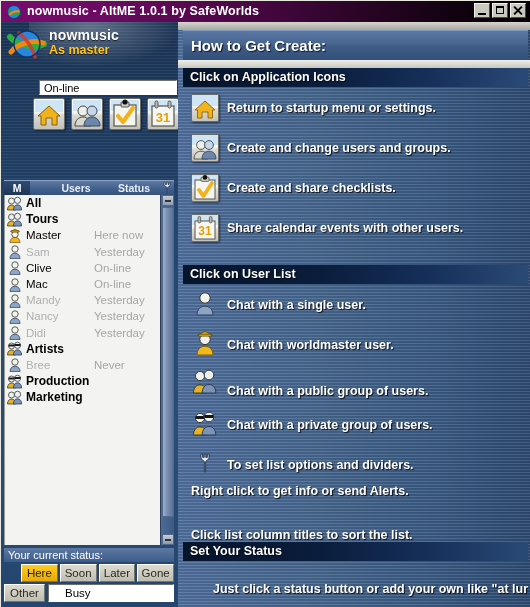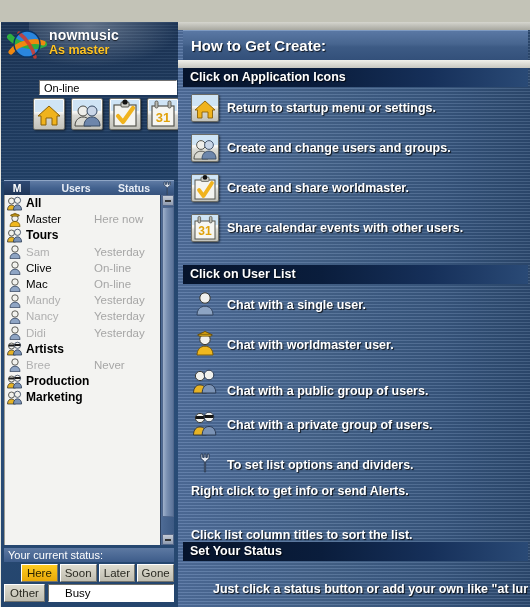--- a/index.html
+++ b/index.html
@@ -253,20 +253,42 @@
     border:1px solid #6d6d66;
     box-shadow:1px 1px 2px rgba(0,0,0,0.5);
     box-sizing:border-box;
   }
 </style>
 </head>
 <body>
 
 <div id="app">
 
+  <div class="titlebar">
+    <svg class="tb-icon" viewBox="0 0 17 16">
+      <circle cx="8" cy="8" r="6.5" fill="#1d6fc4"></circle>
+      <path d="M1.5 8a6.5 6.5 0 0 1 13 0 6.5 6.5 0 0 1-13 0z" fill="#2a86dd"></path>
+      <path d="M2 6c3 3 9 5 12.5 3.5" stroke="#27a23c" stroke-width="2.6" fill="none"></path>
+      <path d="M3 11c3-3 8-5 11-3" stroke="#f08a12" stroke-width="2.2" fill="none"></path>
+      <circle cx="8" cy="8" r="6.5" fill="none" stroke="#0d3f70" stroke-width="1"></circle>
+    </svg>
+    <div class="tb-title">nowmusic - AltME 1.0.1 by SafeWorlds</div>
+    <div class="tb-btns">
+      <div class="tb-btn btn-min">
+          <i></i>
+        </div>
+      <div class="tb-btn btn-max">
+          <i></i>
+        </div>
+      <div class="tb-btn btn-close">
+          <i class="a"></i>
+          <i class="b"></i>
+        </div>
+    </div>
+  </div>
 
   <div class="leftpanel">
     <div class="lp-stripes"></div>
     <div class="lp-glow"></div>
 
     <div class="lp-header">
       <svg class="lp-logo" viewBox="0 0 40 38">
         <ellipse cx="20" cy="19" rx="13" ry="13" fill="#1763b8"></ellipse>
         <path d="M7 19a13 13 0 0 1 26 0 13 13 0 0 1-26 0z" fill="#2a86dd"></path>
         <path d="M3 12c7 8 24 12 34 7" stroke="#2eae3f" stroke-width="6" fill="none" stroke-linecap="round"></path>
@@ -334,39 +356,39 @@
       <div class="urow group">
         <span class="uicon"><svg viewBox="0 0 20 15" width="20" height="15">
             <circle cx="5.5" cy="5" r="3" fill="#f1f1ec" stroke="#3a3a34" stroke-width="0.8"></circle>
             <path d="M1.5 14c0-3.3 1.8-5 4-5s4 1.7 4 5z" fill="#e7b325" stroke="#3a3a34" stroke-width="0.8"></path>
             <circle cx="11.5" cy="4.3" r="3.1" fill="#f1f1ec" stroke="#2c3c55" stroke-width="0.8"></circle>
             <path d="M7.4 14c0-3.4 1.9-5.2 4.1-5.2s4.1 1.8 4.1 5.2z" fill="#7b93b6" stroke="#2c3c55" stroke-width="0.8"></path>
           </svg></span>
         <span class="uname">All</span>
         <span class="ustat"></span>
       </div>
+      <div class="urow group">
+        <span class="uicon"><svg viewBox="0 0 20 15" width="20" height="15">
+            <circle cx="5.5" cy="5" r="3" fill="#f1f1ec" stroke="#3a3a34" stroke-width="0.8"></circle>
+            <path d="M1.5 14c0-3.3 1.8-5 4-5s4 1.7 4 5z" fill="#e7b325" stroke="#3a3a34" stroke-width="0.8"></path>
+            <circle cx="11.5" cy="4.3" r="3.1" fill="#f1f1ec" stroke="#2c3c55" stroke-width="0.8"></circle>
+            <path d="M7.4 14c0-3.4 1.9-5.2 4.1-5.2s4.1 1.8 4.1 5.2z" fill="#7b93b6" stroke="#2c3c55" stroke-width="0.8"></path>
+          </svg></span>
+        <span class="uname">Tours</span>
+        <span class="ustat"></span>
+      </div>
       <div class="urow">
         <span class="uicon"><svg viewBox="0 0 20 15" width="20" height="15">
             <circle cx="9" cy="6.4" r="3.2" fill="#f2f2ee" stroke="#3a3a34" stroke-width="0.8"></circle>
             <path d="M4.4 3.4 L13.6 3.4 L9 1.2 Z" fill="#d9a20e" stroke="#6d4f05" stroke-width="0.7"></path>
             <rect x="5.2" y="2.9" width="7.6" height="1.3" fill="#caa01f" stroke="#6d4f05" stroke-width="0.5"></rect>
             <path d="M4 14.6c0-3.4 2.2-5.2 5-5.2s5 1.8 5 5.2z" fill="#f0b81f" stroke="#7a5a08" stroke-width="0.8"></path>
           </svg></span>
         <span class="uname">Master</span>
         <span class="ustat">Here now</span>
-      </div>
-      <div class="urow group">
-        <span class="uicon"><svg viewBox="0 0 20 15" width="20" height="15">
-            <circle cx="5.5" cy="5" r="3" fill="#f1f1ec" stroke="#3a3a34" stroke-width="0.8"></circle>
-            <path d="M1.5 14c0-3.3 1.8-5 4-5s4 1.7 4 5z" fill="#e7b325" stroke="#3a3a34" stroke-width="0.8"></path>
-            <circle cx="11.5" cy="4.3" r="3.1" fill="#f1f1ec" stroke="#2c3c55" stroke-width="0.8"></circle>
-            <path d="M7.4 14c0-3.4 1.9-5.2 4.1-5.2s4.1 1.8 4.1 5.2z" fill="#7b93b6" stroke="#2c3c55" stroke-width="0.8"></path>
-          </svg></span>
-        <span class="uname">Tours</span>
-        <span class="ustat"></span>
       </div>
       <div class="urow dim">
         <span class="uicon"><svg viewBox="0 0 20 15" width="20" height="15">
             <circle cx="9" cy="5" r="3.2" fill="#f2f2ee" stroke="#3a3a34" stroke-width="0.8"></circle>
             <path d="M4 14.6c0-3.5 2.2-5.4 5-5.4s5 1.9 5 5.4z" fill="#8fa5c4" stroke="#32445f" stroke-width="0.8"></path>
           </svg></span>
         <span class="uname">Sam</span>
         <span class="ustat">Yesterday</span>
       </div>
       <div class="urow">
@@ -511,21 +533,21 @@
             <div class="bigicon">
               <svg viewBox="0 0 26 26" width="26" height="26" style="position:absolute;left:0;top:0;">
                 <rect x="0" y="0" width="26" height="10" fill="#cfe4f5"></rect>
                 <rect x="3" y="5" width="20" height="19" fill="#f4f4f0" stroke="#56564f" stroke-width="1"></rect>
                 <rect x="9" y="2" width="8" height="4.4" rx="1" fill="#cdcdc6" stroke="#56564f" stroke-width="0.8"></rect>
                 <circle cx="13" cy="2.4" r="2.3" fill="#111"></circle>
                 <path d="M7 15 L11.5 21 L20 8" stroke="#f0b31d" stroke-width="3.8" fill="none" stroke-linecap="round" stroke-linejoin="round"></path>
               </svg>
             </div>
           </div>
-          <div class="tx">Create and share worldmaster.</div>
+          <div class="tx">Create and share checklists.</div>
         </div>
         <div class="item" style="top: 147px;">
           <div class="ic">
             <div class="bigicon">
               <svg viewBox="0 0 26 26" width="26" height="26" style="position:absolute;left:0;top:0;">
                 <rect x="0" y="0" width="26" height="10" fill="#cfe4f5"></rect>
                 <rect x="3" y="6" width="20" height="18" fill="#f6f6f2" stroke="#56564f" stroke-width="1"></rect>
                 <rect x="6" y="1.5" width="2.6" height="6.4" rx="1.2" fill="#b9b9b1" stroke="#56564f" stroke-width="0.8"></rect>
                 <rect x="17.4" y="1.5" width="2.6" height="6.4" rx="1.2" fill="#b9b9b1" stroke="#56564f" stroke-width="0.8"></rect>
                 <text x="13" y="20" font-family="Liberation Sans, sans-serif" font-size="12" font-weight="bold" fill="#e0a20b" text-anchor="middle">31</text>

